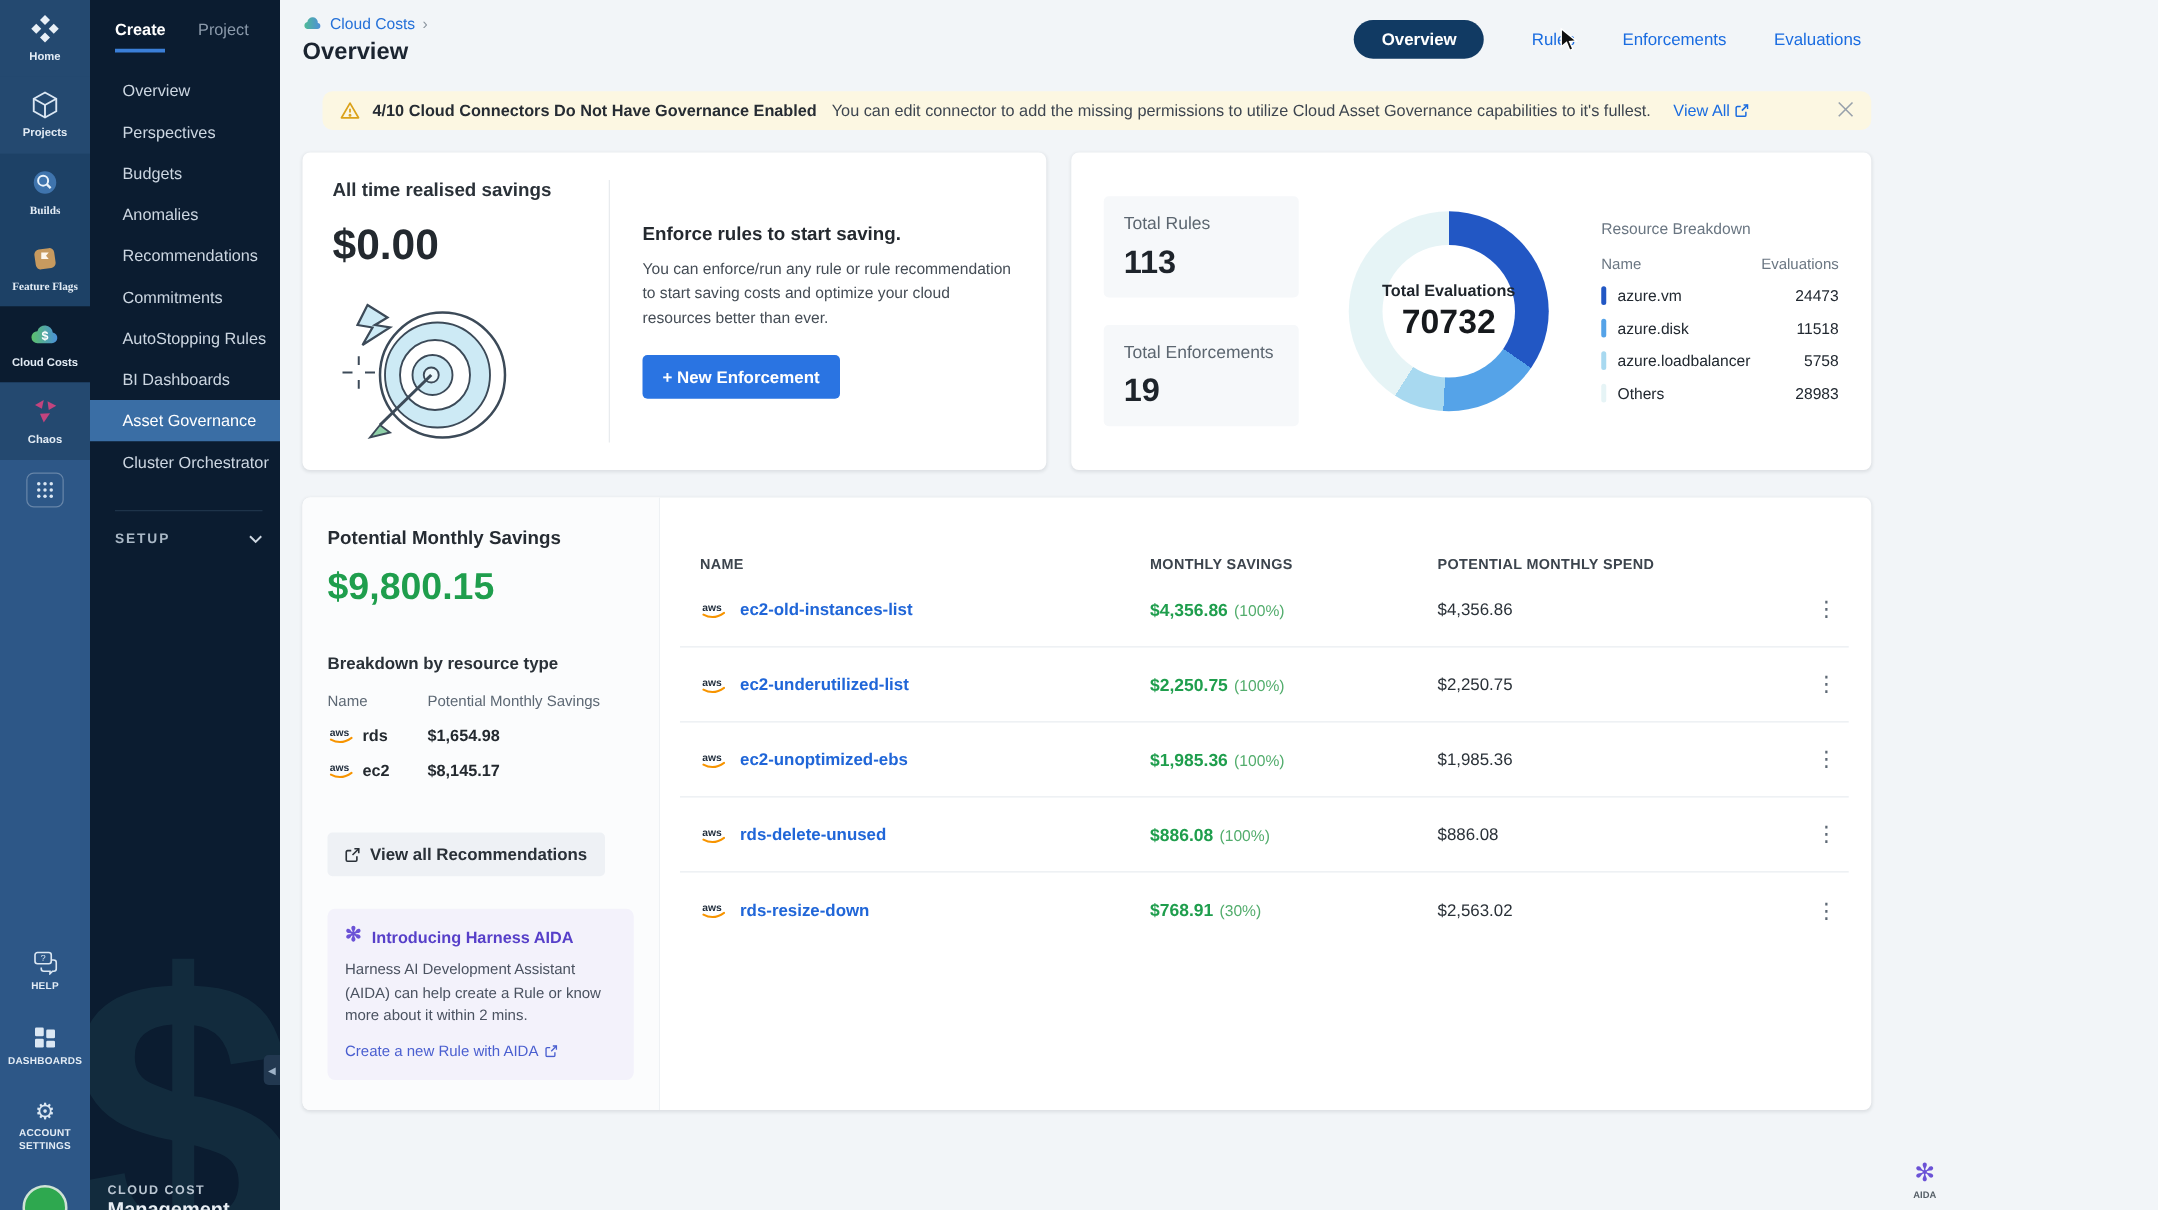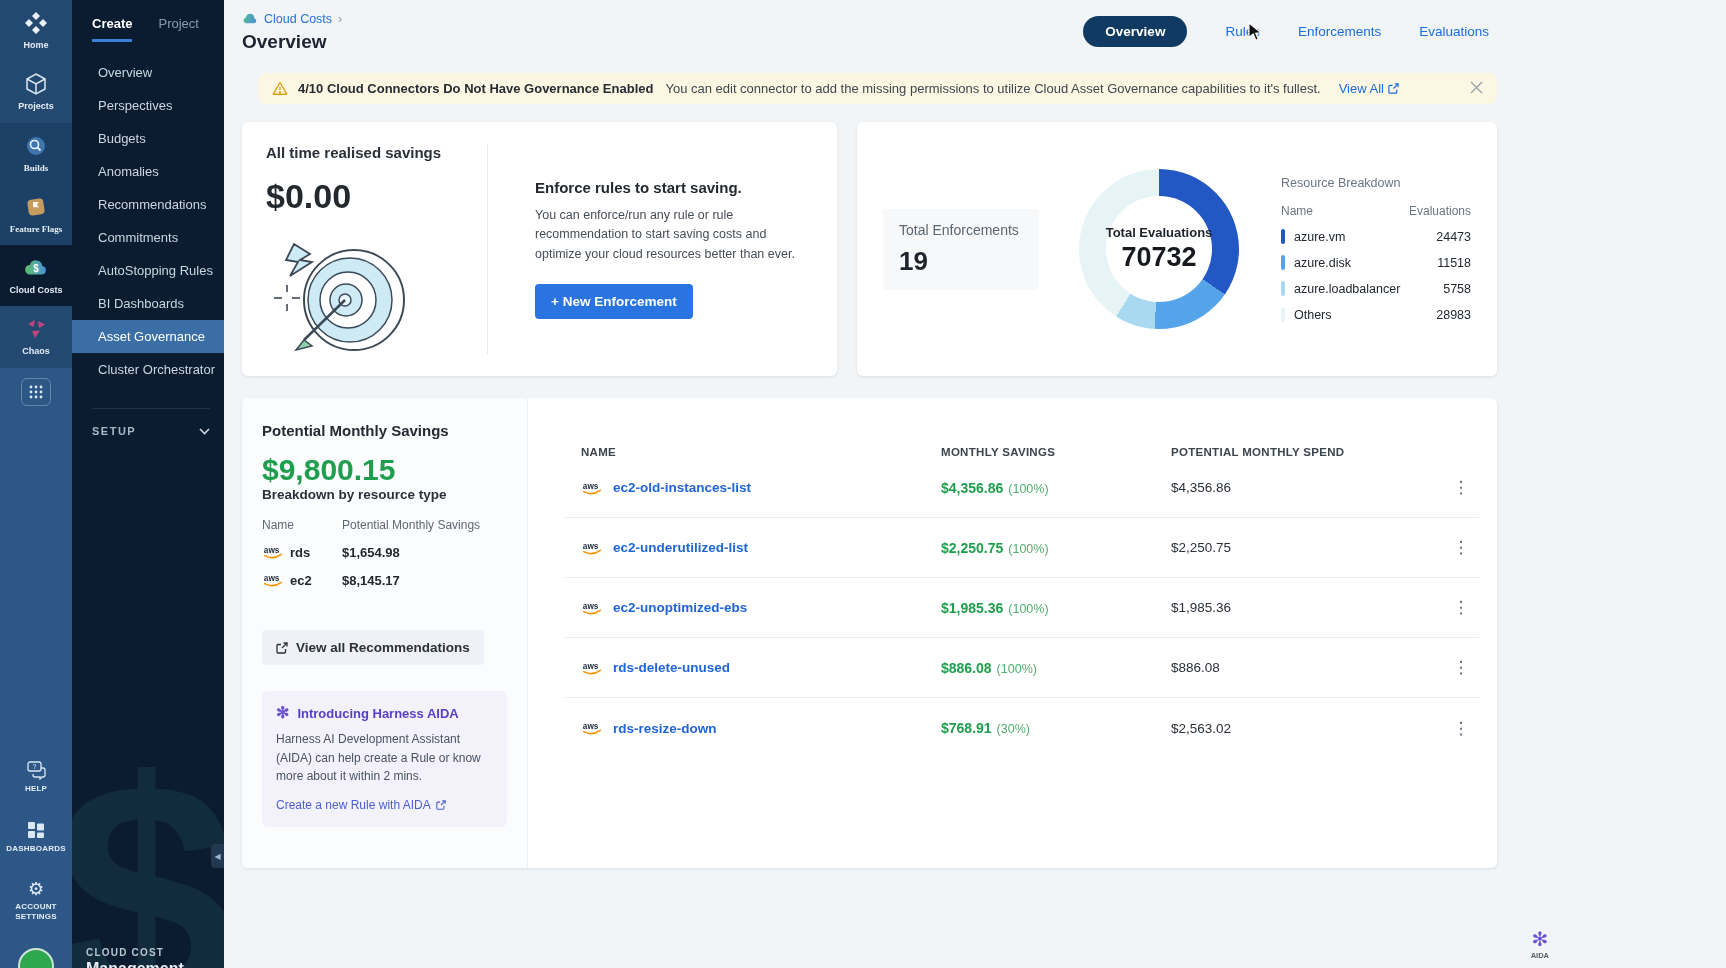--- a/index.html
+++ b/index.html
@@ -48,21 +48,21 @@
   .nav-tab { font-size:13.5px; color:#1a6ce0; cursor:pointer; }
   .nav-tab.pill { background:#113a63; color:#fff; font-weight:bold; padding:8px 22px; border-radius:17px; }
 
   .banner { margin:14px 0 0 16px; background:#fcf7e2; border-radius:8px; padding:8px 14px; display:flex; align-items:flex-start; }
   .banner .b-title { font-size:13px; font-weight:bold; color:#262c33; margin-left:10px; }
   .banner .b-msg { font-size:13px; color:#3e4650; margin-left:12px; }
   .banner .b-link { font-size:13px; color:#1a6ce0; margin-left:18px; display:flex; align-items:center; gap:4px; cursor:pointer; }
   .banner .b-close { margin-left:auto; color:#98a1ab; cursor:pointer; display:flex; }
 
   .cards-row { display:flex; gap:20px; margin-top:18px; }
-  .card { background:#fff; border-radius:6px; box-shadow:0 1px 3px rgba(20,30,40,.1);gap:21px; }
+  .card { background:#fff; border-radius:6px; box-shadow:0 1px 3px rgba(20,30,40,.1); }
 
   
   .savings-card { flex:1; display:flex; padding:22px 24px; height:254px; }
   .sc-left { width:222px; border-right:1px solid #e8ebee; display:flex; flex-direction:column; }
   .sc-label { font-size:15px; font-weight:bold; color:#2a3138; }
   .sc-value { font-size:34px; font-weight:bold; color:#23292f; margin-top:16px; }
   .sc-illu { margin-top:auto; }
   .sc-right { flex:1; padding-left:26px; display:flex; flex-direction:column; justify-content:center; }
   .sc-cta-title { font-size:15px; font-weight:bold; color:#24292f; }
   .sc-cta-body { font-size:12.5px; color:#454d56; line-height:1.55; margin-top:10px; max-width:350px; }
@@ -86,21 +86,21 @@
   .leg-row { display:flex; align-items:center; margin-top:11px; }
   .leg-row .sw { width:4px; height:15px; border-radius:2px; margin-right:9px; flex-shrink:0; }
   .leg-row .leg-name { font-size:12.5px; color:#212830; }
   .leg-row .leg-val { margin-left:auto; font-size:12.5px; color:#212830; }
 
   
   .bottom-card { display:flex; margin-top:22px; min-height:470px; margin-bottom:16px; }
   .pot-col { width:286px; flex-shrink:0; background:#fbfcfd; border-right:1px solid #eef1f4; border-radius:6px 0 0 6px; padding:24px 20px; }
   .pot-title { font-size:15px; font-weight:bold; color:#252b32; }
   .pot-value { font-size:30px; font-weight:bold; color:#1f9e4d; margin-top:14px; }
-  .pot-sub { font-size:13.5px; font-weight:bold; color:#2a3138; }
+  .pot-sub { font-size:13.5px; font-weight:bold; color:#2a3138; margin-top:36px; }
   .pot-head { display:grid; grid-template-columns:80px 1fr; font-size:12px; color:#5d6874; margin-top:16px; }
   .pot-row { display:grid; grid-template-columns:80px 1fr; align-items:center; margin-top:12px; }
   .pot-row .nm { font-size:13px; color:#23292f; font-weight:bold; display:flex; align-items:center; gap:6px; }
   .pot-row .vl { font-size:13px; font-weight:bold; color:#23292f; }
   .btn-secondary { margin-top:42px; background:#eef1f5; border:none; border-radius:4px; padding:10px 14px; font-size:13.5px; font-weight:bold; color:#2a3138; display:flex; align-items:center; gap:8px; cursor:pointer; font-family:inherit; }
   .aida-box { margin-top:26px; background:#f3f2fb; border-radius:6px; padding:14px; }
   .aida-head { display:flex; align-items:center; gap:8px; font-size:13px; font-weight:bold; color:#5740c9; }
   .aida-body { font-size:12px; color:#4a5260; line-height:1.55; margin-top:9px; }
   .aida-link { font-size:12px; color:#4a5fd0; margin-top:12px; display:inline-flex; align-items:center; gap:5px; cursor:pointer; }
 
@@ -357,20 +357,24 @@
           <div class="sc-right">
             <div class="sc-cta-title">Enforce rules to start saving.</div>
             <div class="sc-cta-body">You can enforce/run any rule or rule recommendation to start saving costs and optimize your cloud resources better than ever.</div>
             <button class="btn-primary">+ New Enforcement</button>
           </div>
         </section>
 
         <section class="card stats-card">
           <div class="stat-col">
             <div class="stat-box">
+              <div class="s-label">Total Rules</div>
+              <div class="s-value">113</div>
+            </div>
+            <div class="stat-box">
               <div class="s-label">Total Enforcements</div>
               <div class="s-value">19</div>
             </div>
           </div>
           <div class="donut-wrap">
             <div class="donut" style="background: conic-gradient(rgb(34, 87, 196) 0deg, rgb(34, 87, 196) 124.559deg, rgb(85, 163, 232) 124.559deg, rgb(85, 163, 232) 183.181deg, rgb(168, 217, 240) 183.181deg, rgb(168, 217, 240) 212.487deg, rgb(230, 244, 246) 212.487deg, rgb(230, 244, 246) 360deg);"></div>
             <div class="donut-center">
               <span class="dc-label">Total Evaluations</span>
               <span class="dc-value">70732</span>
             </div>

